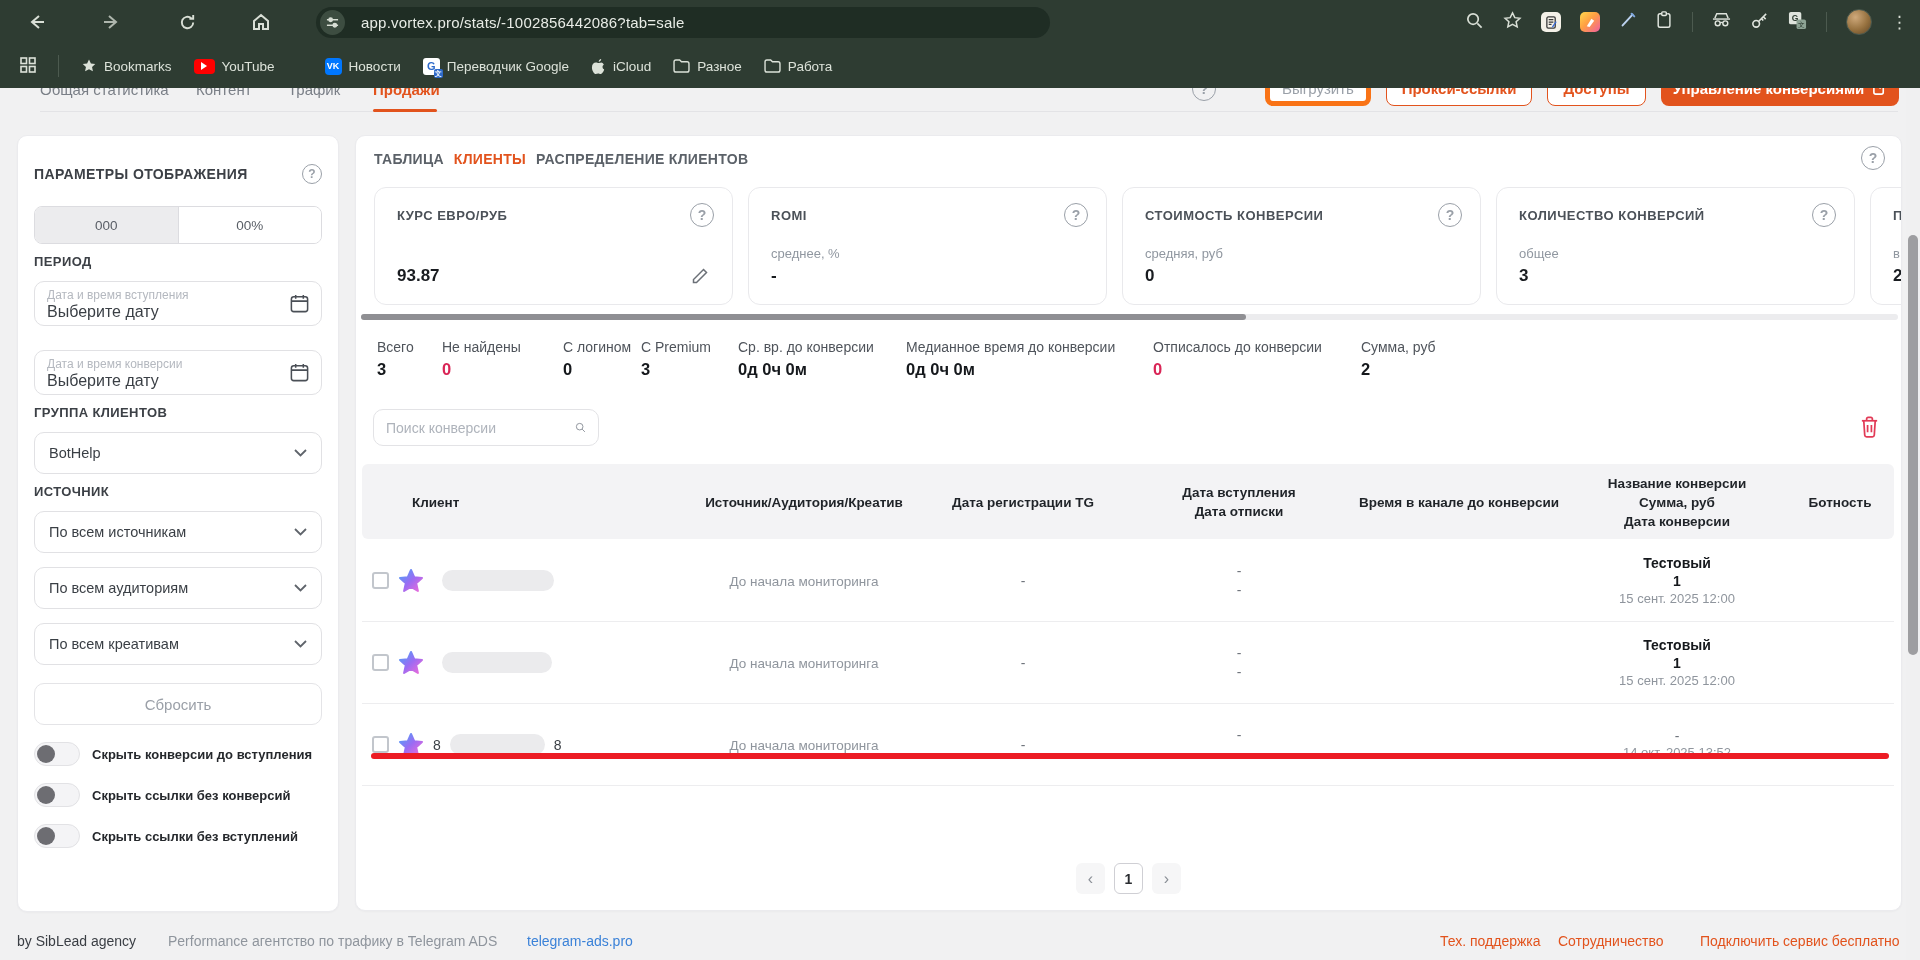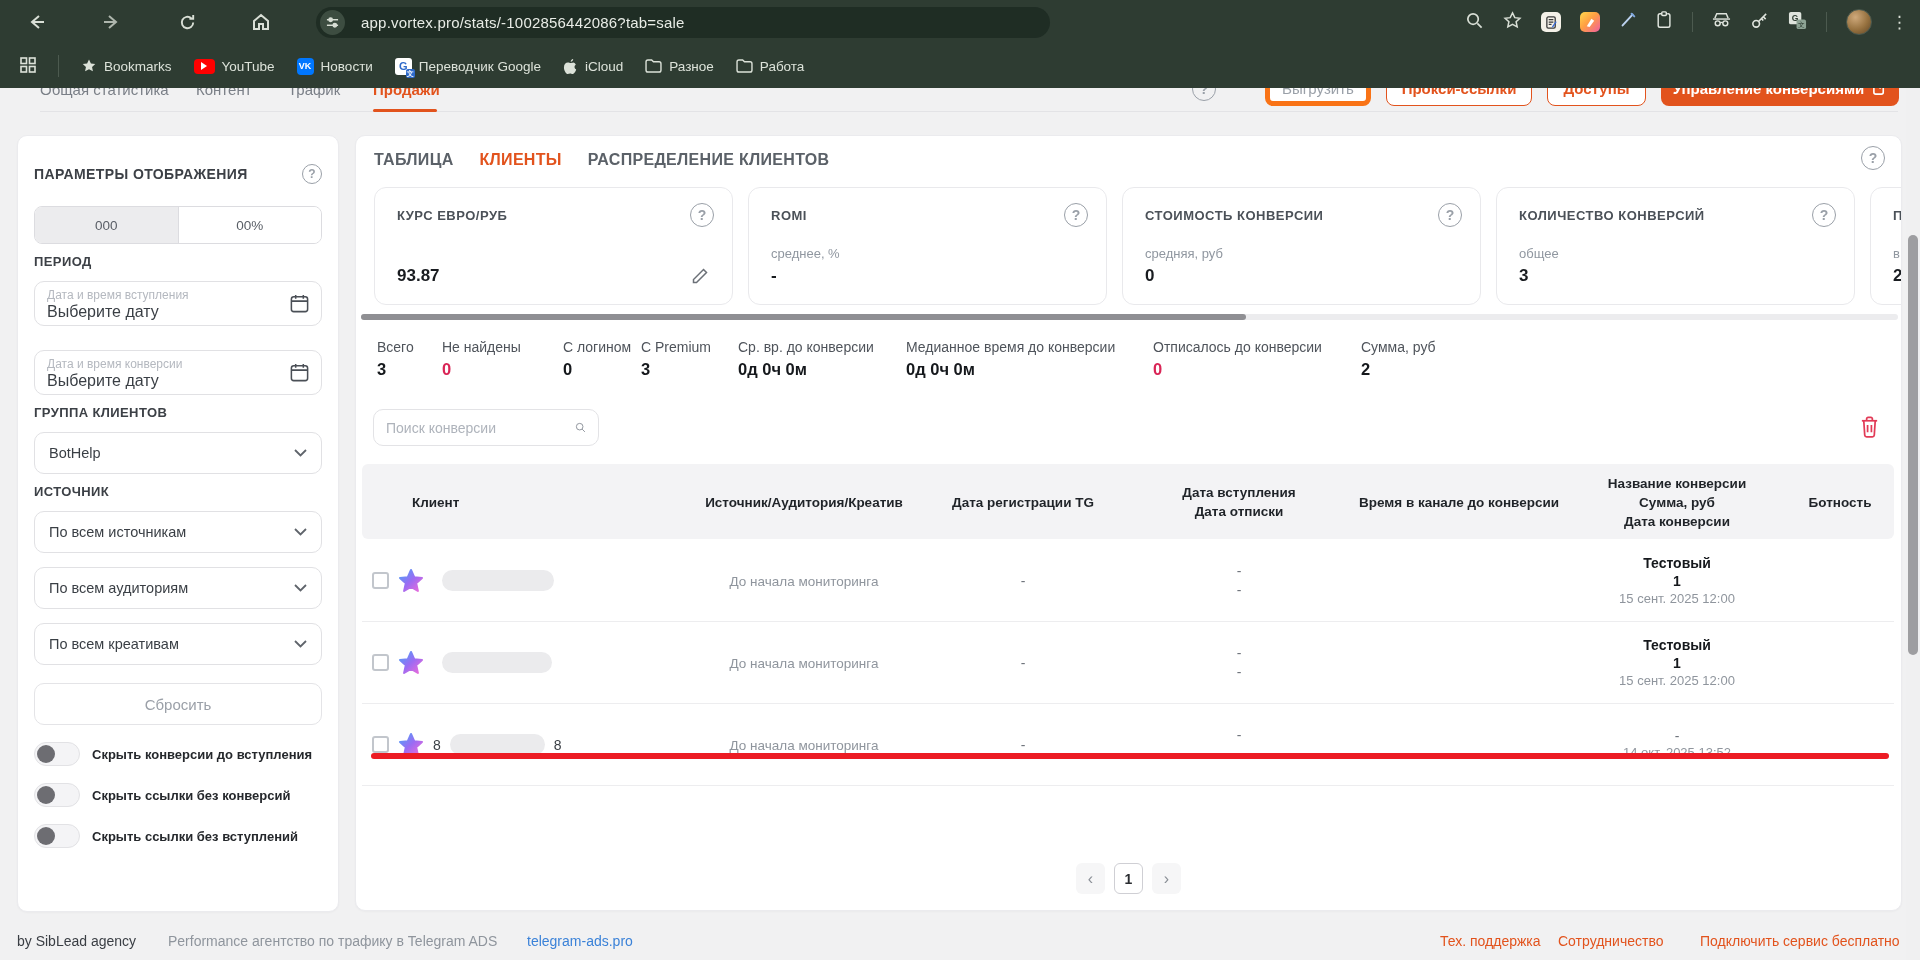--- a/index.html
+++ b/index.html
@@ -19,21 +19,21 @@
   .ext-chip { width:20px; height:20px; border-radius:5px; display:flex; align-items:center; justify-content:center; font-size:12px; }
   .avatar { width:26px; height:26px; border-radius:50%; background:radial-gradient(circle at 35% 30%, #cfa97b 0%, #96713f 55%, #5d4426 100%); border:1px solid #4c5a4f; }
   .kebab { color:#d9dfd6; font-size:17px; line-height:1; }
 
   
   .bm-bar { position:absolute; left:0; top:44px; width:1920px; height:44px; display:flex; align-items:center; padding-left:20px; gap:22px; color:#dce2d9; font-size:13.5px; }
   .bm-item { display:flex; align-items:center; gap:7px; white-space:nowrap; }
   .bm-sep { width:1px; height:22px; background:#4c5a4f; }
   .yt-ic { width:21px; height:15px; background:#f00; border-radius:4px; display:flex; align-items:center; justify-content:center; }
   .yt-tri { width:0; height:0; border-left:6px solid #fff; border-top:4px solid transparent; border-bottom:4px solid transparent; }
-  .vk-ic { width:17px; height:17px; background:#07f; border-radius:4px; color:#fff; font-size:9px; font-weight:bold; display:flex; align-items:center; justify-content:center; }
+  .vk-ic { width:17px; height:17px; background:#07f; border-radius:4px; color:#fff; font-size:9px; font-weight:bold; display:flex; align-items:center; justify-content:center;margin-left:28px; }
   .gt-ic { width:17px; height:17px; background:#fff; border-radius:3px; color:#2d69c9; font-size:11px; font-weight:bold; display:flex; align-items:center; justify-content:center; position:relative; }
   .gt-ic i { position:absolute; right:-3px; bottom:-3px; width:9px; height:9px; background:#2d69c9; border-radius:2px; color:#fff; font-style:normal; font-size:7px; line-height:9px; text-align:center; }
 
   
   .page-head { position:absolute; left:0; top:88px; width:1906px; height:27px; overflow:hidden; z-index:5; }
   .ptab { position:absolute; top:-7px; font-size:15px; color:#7a7f87; white-space:nowrap; }
   .ptab.active { color:#e2531d; font-weight:bold; }
   .ph-divider { position:absolute; left:40px; top:23px; width:1858px; height:1px; background:#e3e3e6; }
   .ph-underline { position:absolute; left:373px; top:21px; width:64px; height:3px; background:#e2531d; border-radius:2px; }
   .hd-btn { position:absolute; top:-18px; height:36px; border-radius:8px; font-size:15px; display:flex; align-items:center; justify-content:center; gap:8px; background:#fff; white-space:nowrap; }
@@ -61,21 +61,21 @@
   .date-input .cal { position:absolute; right:11px; top:11px; }
   .select { margin-top:12px; height:42px; border:1px solid #e1e1e4; border-radius:10px; display:flex; align-items:center; justify-content:space-between; padding:0 14px; font-size:14.5px; color:#3a3f45; }
   .reset-btn { margin-top:18px; height:42px; border:1px solid #e4e4e7; border-radius:10px; background:#fff; display:flex; align-items:center; justify-content:center; font-size:15px; color:#9ba0a8; }
   .tog-row { margin-top:17px; display:flex; align-items:center; gap:12px; }
   .toggle { width:46px; height:24px; border-radius:12px; background:#f4f4f6; border:1px solid #e2e2e5; position:relative; flex:none; }
   .toggle .knob { position:absolute; left:2px; top:2px; width:18px; height:18px; border-radius:50%; background:#6d6d72; }
   .tog-label { font-size:13px; font-weight:bold; color:#25282c; }
 
   
   .main { left:355px; top:135px; width:1547px; height:776px; overflow:hidden; }
-  .m-tabs { position:absolute; left:18px; top:15px; display:flex; gap:26px; font-size:16px; font-weight:bold; letter-spacing:.3px; color:#5b6168; }
+  .m-tabs { position:absolute; left:18px; top:15px; display:flex; gap:10px; font-size:14px; font-weight:bold; letter-spacing:.3px; color:#5b6168; }
   .m-tabs .active { color:#e2531d; }
   .m-help { position:absolute; left:1505px; top:10px; }
   .cards-clip { position:absolute; left:0; top:51px; width:1546px; height:118px; overflow:hidden; }
   .cards-row { position:absolute; left:18px; top:0; display:flex; gap:15px; }
   .stat-card { width:359px; height:118px; border:1px solid #e9e9ec; border-radius:12px; background:#fff; position:relative; padding:20px 22px; flex:none; }
   .sc-title { font-size:13px; font-weight:bold; color:#4b5158; letter-spacing:.5px; }
   .sc-q { position:absolute; right:18px; top:15px; }
   .sc-sub { position:absolute; left:22px; top:58px; font-size:13px; color:#9097a0; }
   .sc-val { position:absolute; left:22px; top:78px; font-size:17px; font-weight:bold; color:#191c20; }
   .sc-pencil { position:absolute; right:22px; top:78px; }

